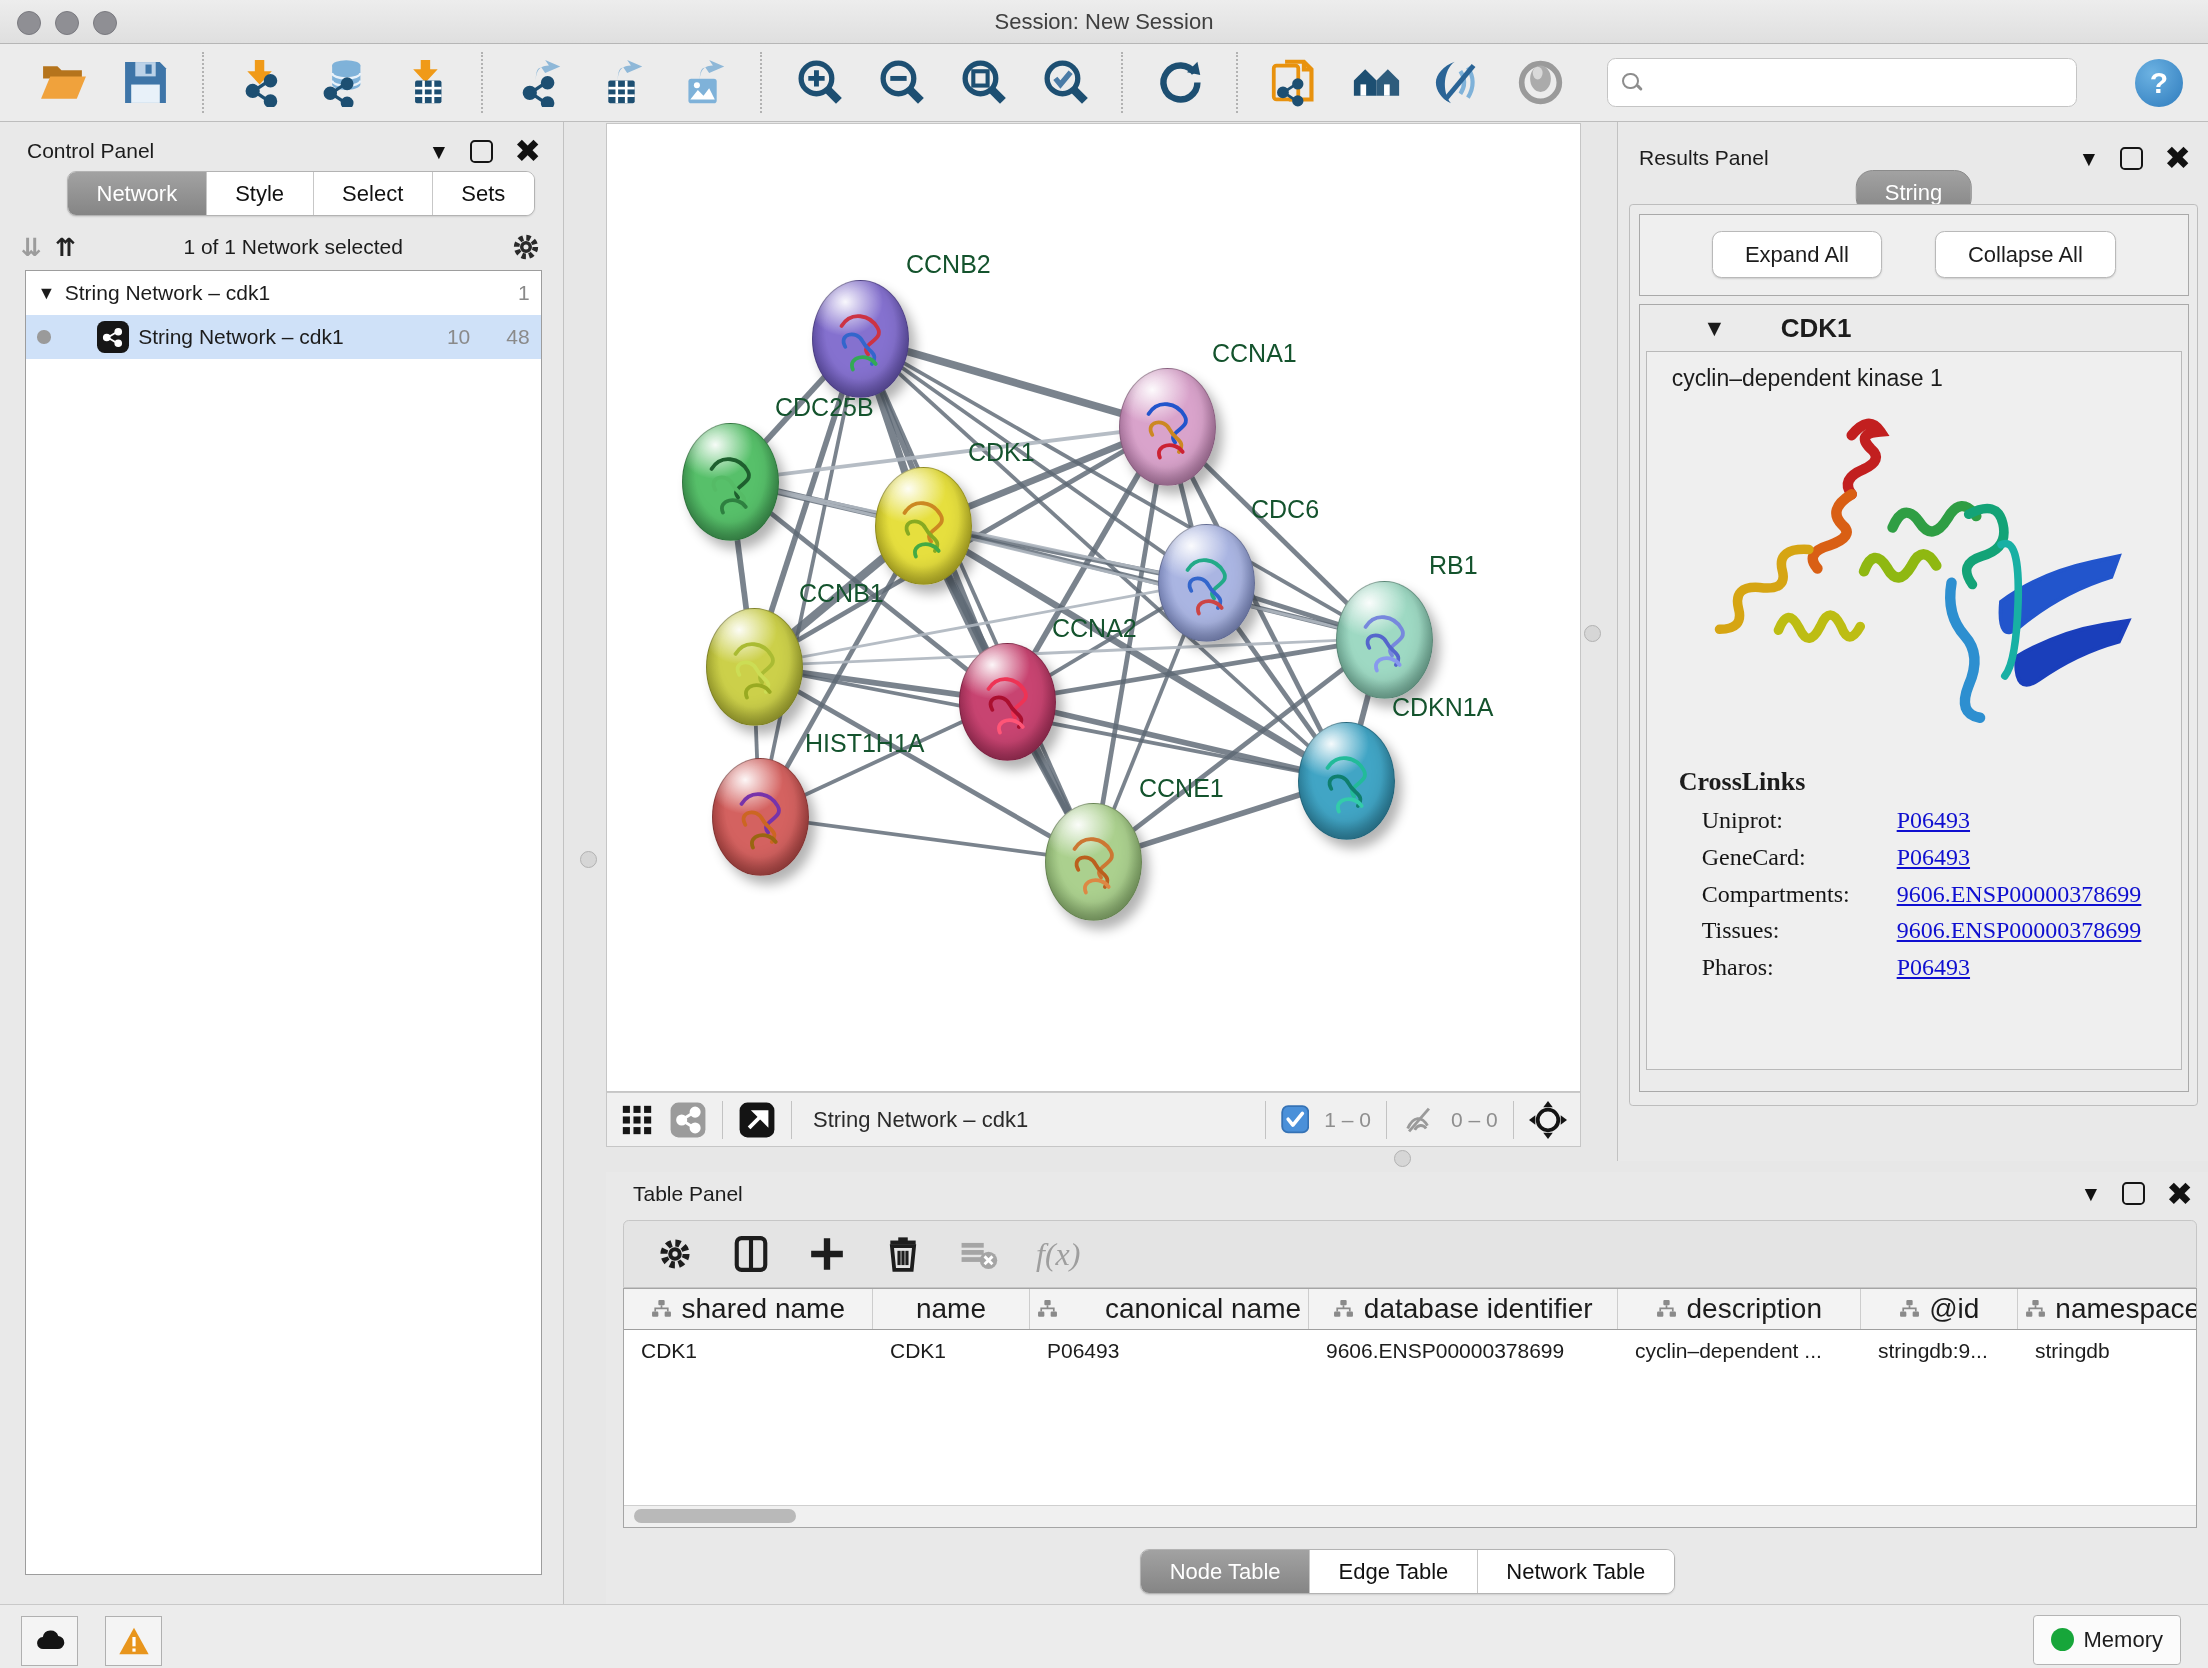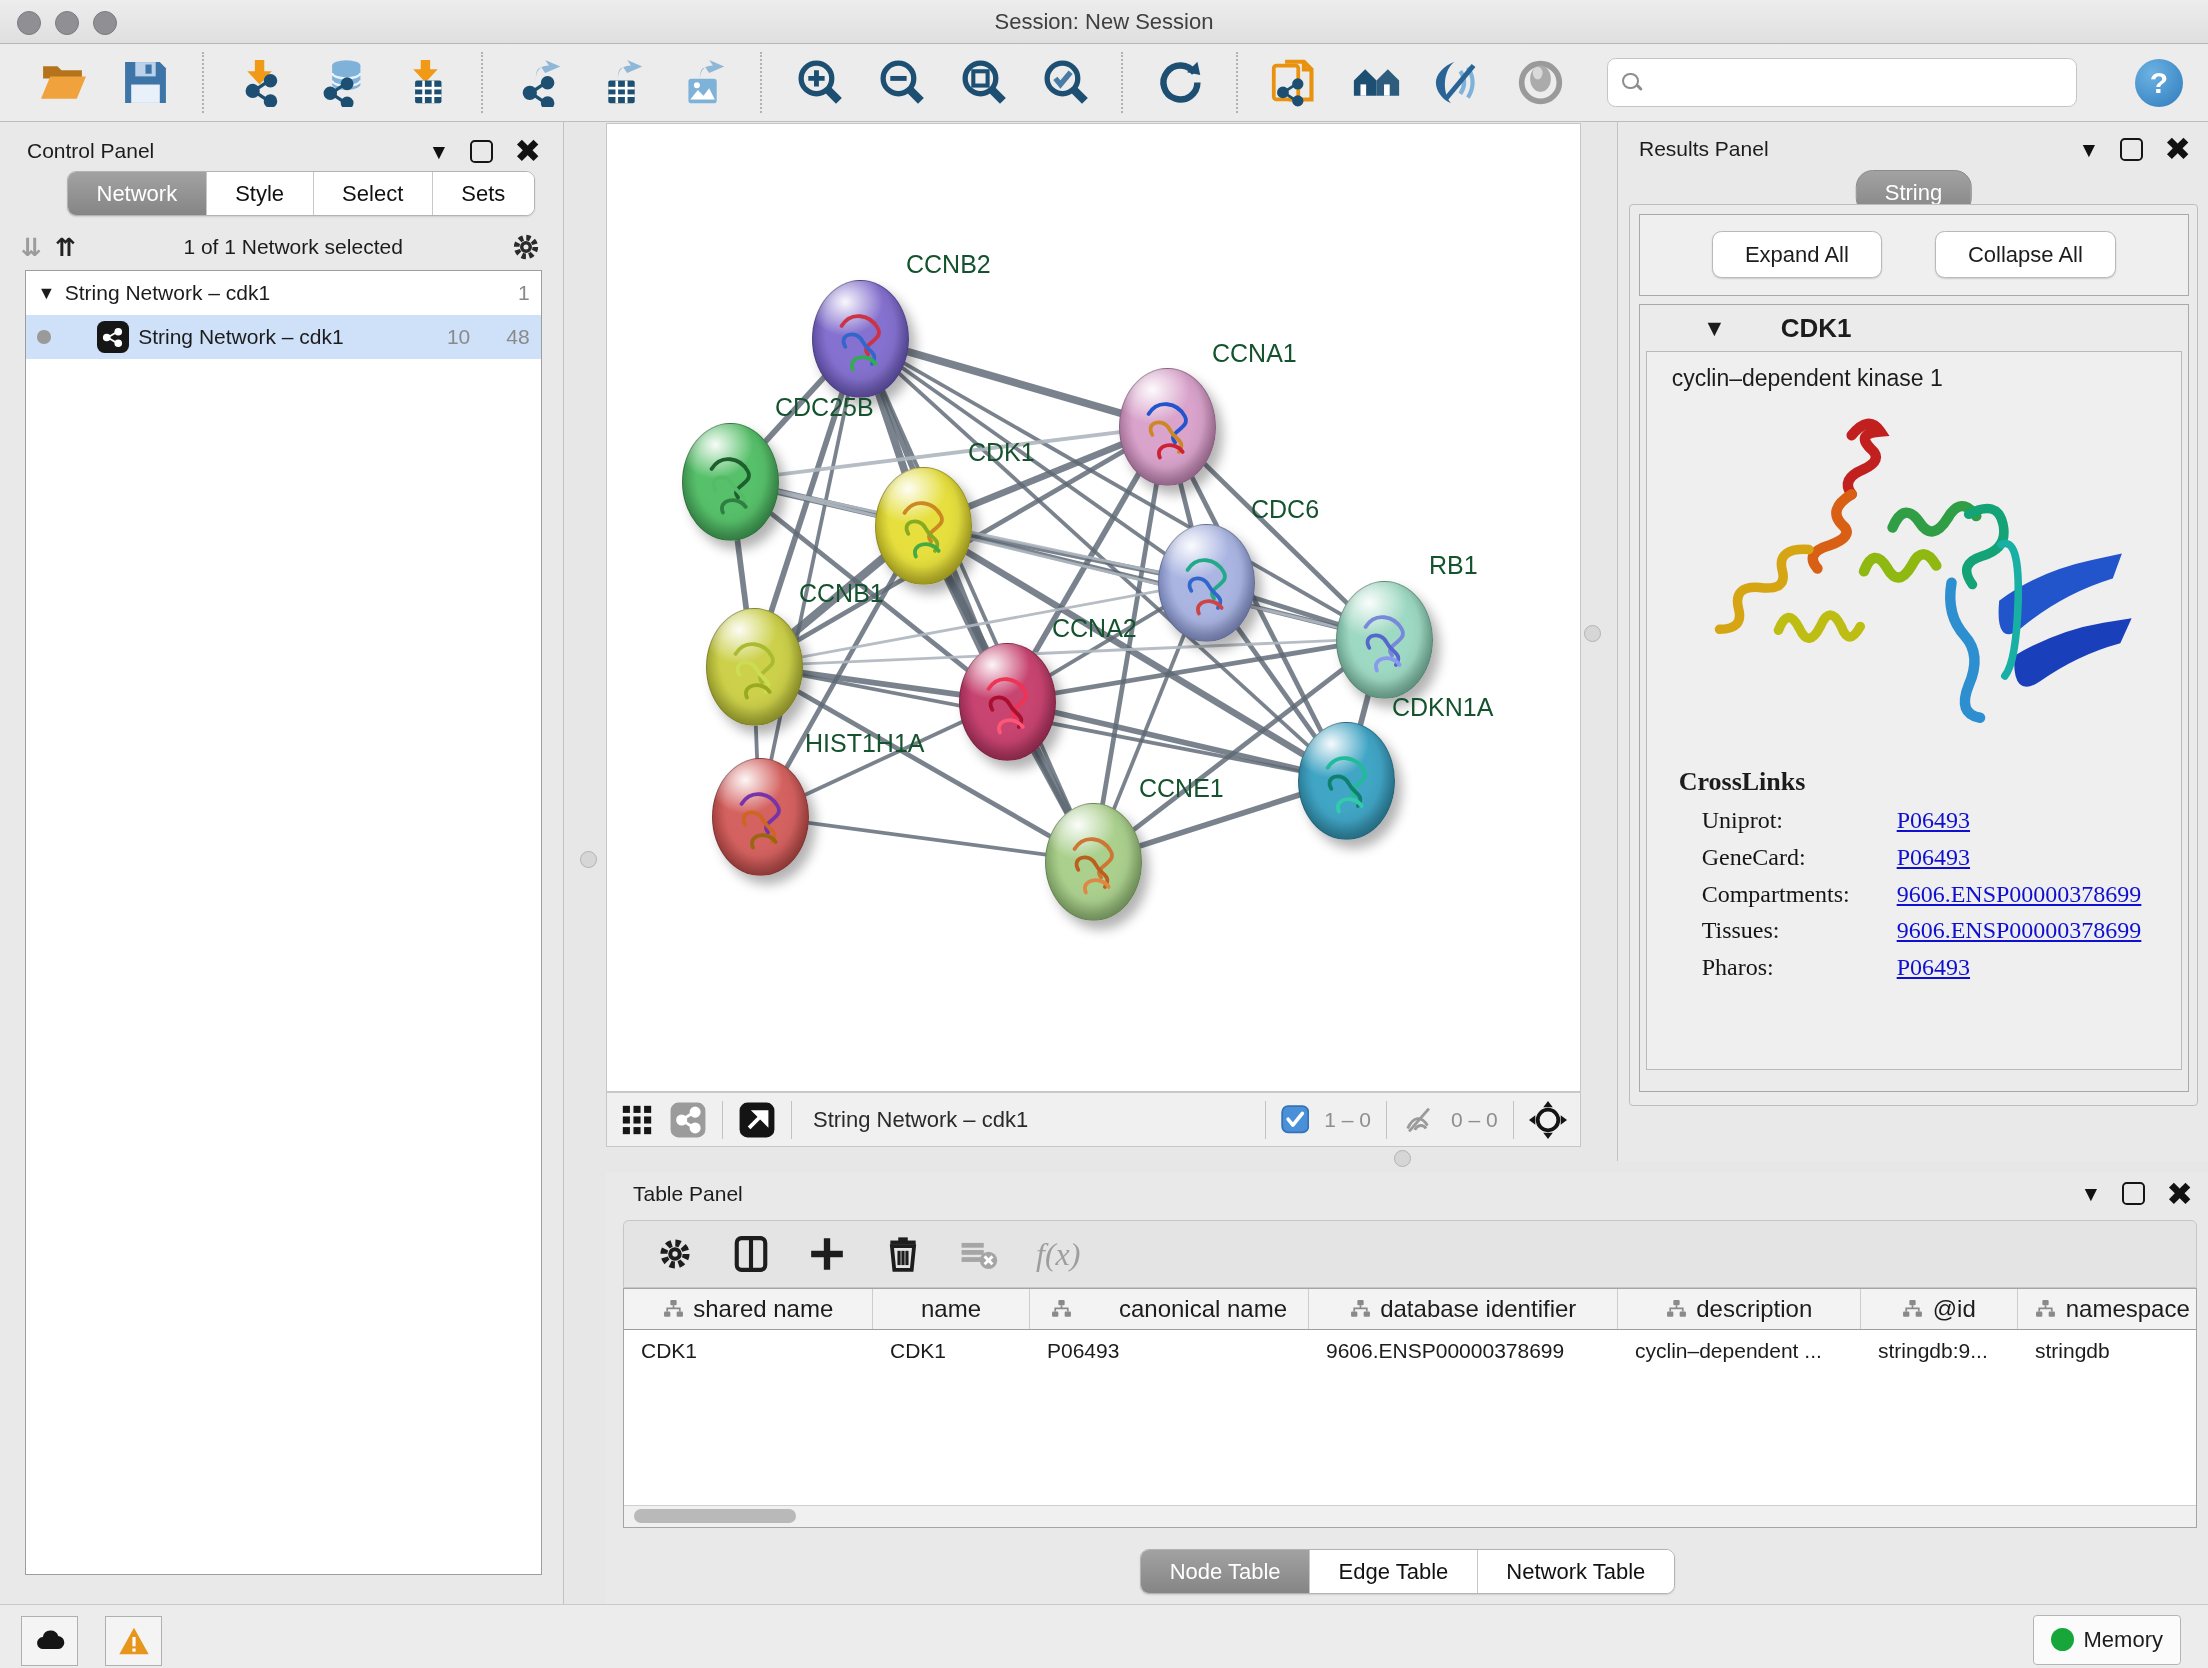--- a/index.html
+++ b/index.html
@@ -91,21 +91,21 @@
   .nt-num{font-size:21px;color:#8e8e8e;}
   .ibtn{display:flex;align-items:center;justify-content:center;}
 
   
   .knob{position:absolute;width:15px;height:15px;border-radius:50%;
     background:#d6d6d6;border:1px solid #b2b2b2;}
 
   
   .results-panel{position:absolute;left:1617px;top:122px;width:592px;height:1039px;
     background:#e9e9e9;border-left:1px solid #c2c2c2;box-sizing:border-box;}
-  .rp-hdr{left:21px;top:11px;width:552px;text-align:center;}
+  .rp-hdr{left:21px;top:20px;width:552px;text-align:center;}
   .rp-tab{position:absolute;left:50%;transform:translateX(-50%);top:48px;
     background:linear-gradient(#a2a2a2,#858585);color:#fff;font-size:22px;
     padding:8.6px 28.5px;border-radius:17px;border:1px solid #8b8b8b;}
   .rp-outer{position:absolute;left:11.4px;top:82px;width:569px;height:902px;
     background:#ebebeb;border:1px solid #bdbdbd;border-radius:3.8px;box-sizing:border-box;}
   .rp-btnbox{margin:8.6px;height:82px;border:1.9px solid #a9a9a9;background:#efefef;
     display:flex;align-items:center;justify-content:center;gap:53px;box-sizing:border-box;}
   .rp-btn{background:#fff;border:1px solid #b9b9b9;border-radius:9.5px;
     padding:9.5px 32px;font-size:22px;box-shadow:0 1px 1.9px rgba(0,0,0,.15);}
   .rp-entry{margin:0 8.6px;border:1.9px solid #a9a9a9;box-sizing:border-box;height:788px;}
@@ -128,21 +128,21 @@
   .tp-hdr{left:27px;top:5.7px;width:1560px;}
   .tp-toolbar{position:absolute;left:17px;top:48px;width:1574px;height:68px;
     background:#e4e4e4;border:1px solid #c6c6c6;border-radius:5.7px 5.7px 0 0;
     display:flex;align-items:center;gap:38px;padding:0 0 0 32px;box-sizing:border-box;}
   .tp-toolbar .ibtn svg{width:38px;height:38px;}
   .fx{font-family:"Liberation Serif","DejaVu Serif",serif;font-style:italic;
     font-size:32px;color:#9e9e9e;}
   .tbl-box{position:absolute;left:17px;top:116px;width:1574px;height:240px;
     background:#fff;border:1.9px solid #a5a5a5;box-sizing:border-box;overflow:hidden;}
   .tbl-headrow{display:flex;height:40px;background:#f3f3f3;border-bottom:1.9px solid #9e9e9e;}
-  .th{display:flex;align-items:center;justify-content:center;gap:9.5px;font-size:24px;
+  .th{display:flex;align-items:center;justify-content:center;gap:9.5px;font-size:28px;
     border-right:1px solid #cdcdcd;box-sizing:border-box;flex:none;overflow:hidden;}
   .th svg{width:21px;height:21px;flex:none;}
   .tbl-row{display:flex;height:42px;}
   .td{display:flex;align-items:center;font-size:21px;padding-left:17px;
     box-sizing:border-box;flex:none;overflow:hidden;white-space:nowrap;}
   .hscroll{position:absolute;left:0;bottom:0;width:100%;height:21px;background:#f0f0f0;
     border-top:1px solid #cfcfcf;}
   .hthumb{position:absolute;left:9.5px;top:2.9px;width:162px;height:14.3px;border-radius:7.6px;
     background:#b9b9b9;}
   .tp-tabs{position:absolute;left:0;top:377px;width:100%;text-align:center;}

